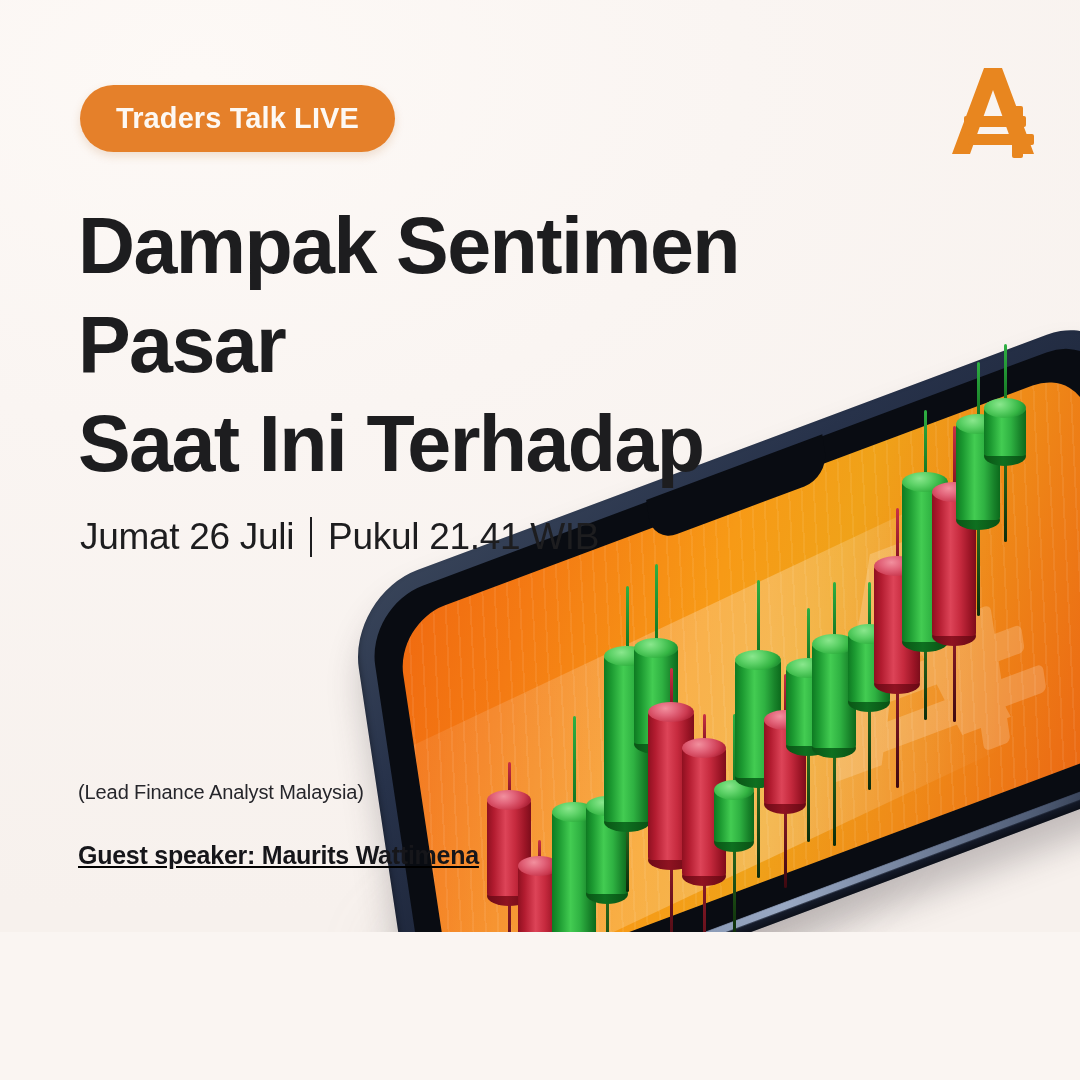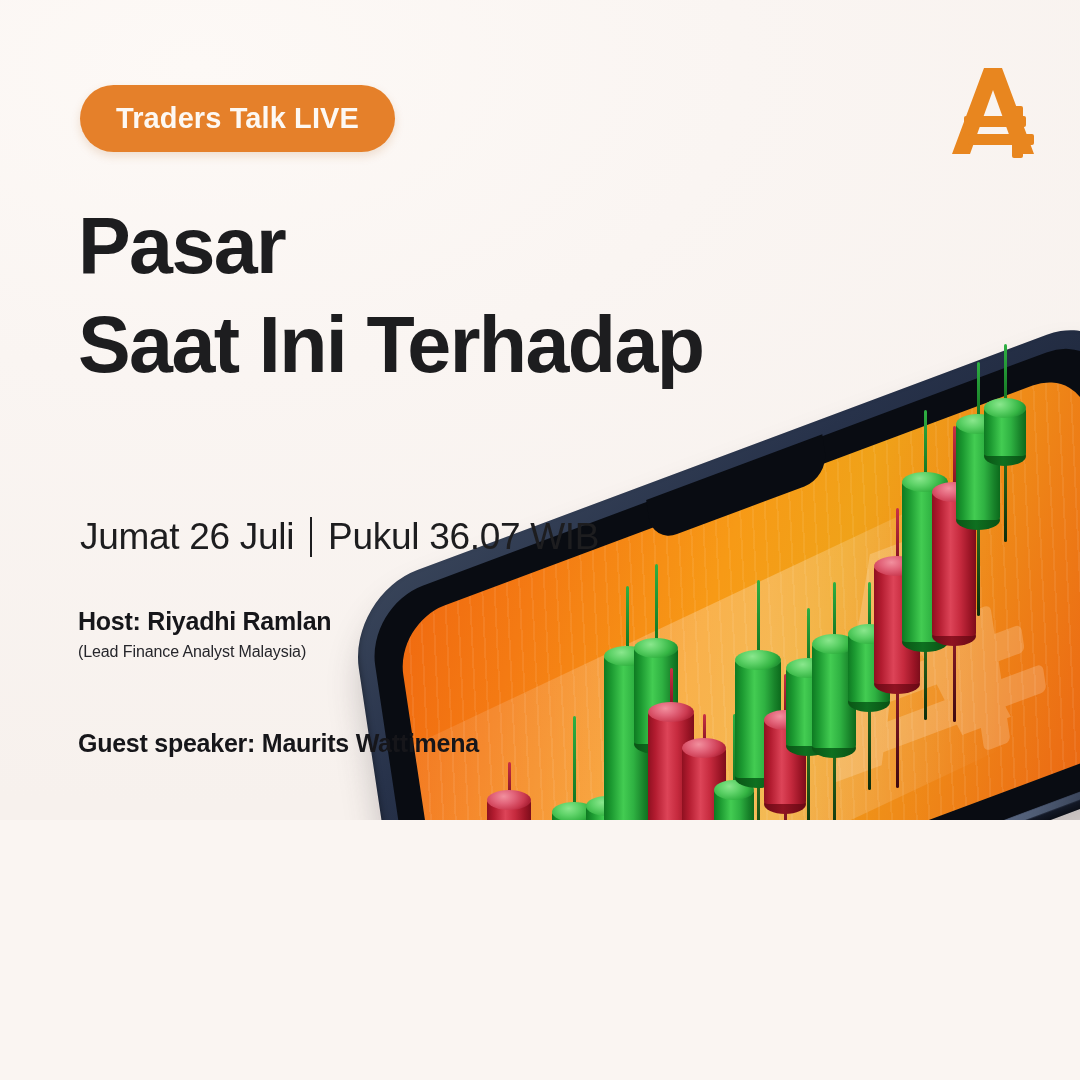--- a/index.html
+++ b/index.html
@@ -6,21 +6,21 @@
 
   html, body {
     width:1080px; height:1080px;
     background:#faf5f2;
     font-family:"Liberation Sans", sans-serif;
     overflow:hidden;
   }
 
   #poster {
     position:relative;
-    width:1080px; height:820px;
+    width:1080px; height:932px;
     background:#faf5f2;
     overflow:hidden;
   }
 
   
   .bg-wash {
     position:absolute; inset:0;
     background:
       radial-gradient(120% 90% at 18% 8%, #fdf9f6 0%, #faf5f2 42%, #f7f1ed 100%);
     pointer-events:none;
@@ -86,33 +86,33 @@
     width:2px; height:40px;
     background:#1d1d1f;
   }
 
   
   .speakers {
     position:absolute;
     left:78px; bottom:62px;
     z-index:8;
   }
-  .sp-block + .sp-block { margin-top:68px; }
+  .sp-block + .sp-block { margin-top:37px;text-decoration:underline; }
   .sp-name {
     color:#16161a;
     font-size:25px;
     font-weight:bold;
     letter-spacing:-.25px;
     font-stretch:semi-condensed;
     white-space:nowrap;
   }
   .sp-role {
     margin-top:7px;
     color:#26262b;
-    font-size:16px;
+    font-size:20px;
     font-weight:400;
     letter-spacing:-.1px;
     white-space:nowrap;
   }
 
   
   .scene {
     position:absolute;
     left:0; top:0;
     width:1080px; height:1080px;
@@ -493,33 +493,33 @@
   <svg class="brand-logo" viewBox="0 0 96 100">
     <g fill="#e8861f">
       <path d="M38 6 L56 6 L88 92 L70 92 L47 28 L24 92 L6 92 Z"></path>
       <rect x="18" y="54" width="62" height="11" rx="2"></rect>
       <rect x="22" y="72" width="66" height="11" rx="2"></rect>
       <rect x="66" y="44" width="11" height="52" rx="2"></rect>
     </g>
   </svg>
 
   <h1 class="headline">
+    <span class="hl-line">Dampak Sentimen</span>
     <span class="hl-line">Pasar</span>
     <span class="hl-line">Saat Ini Terhadap</span>
   </h1>
 
   <div class="datetime">
     <span>Jumat 26 Juli</span>
     <span class="dt-sep"></span>
-    <span>Pukul 36.07 WIB</span>
+    <span>Pukul 21.41 WIB</span>
   </div>
 
   <div class="speakers">
     <div class="sp-block">
-      <div class="sp-name">Host: Riyadhi Ramlan</div>
       <div class="sp-role">(Lead Finance Analyst Malaysia)</div>
     </div>
     <div class="sp-block">
       <div class="sp-name">Guest speaker: Maurits Wattimena</div>
     </div>
   </div>
 
 </div>
 
 </body></html>

